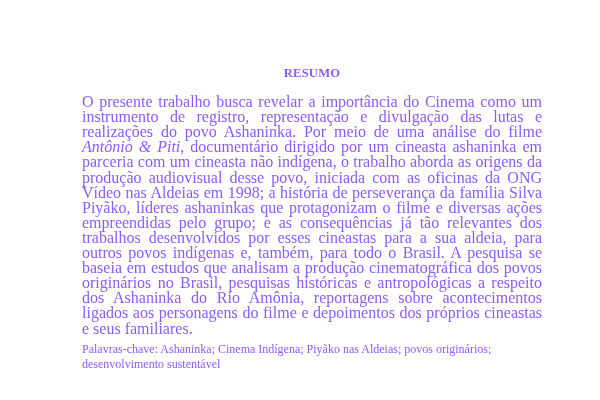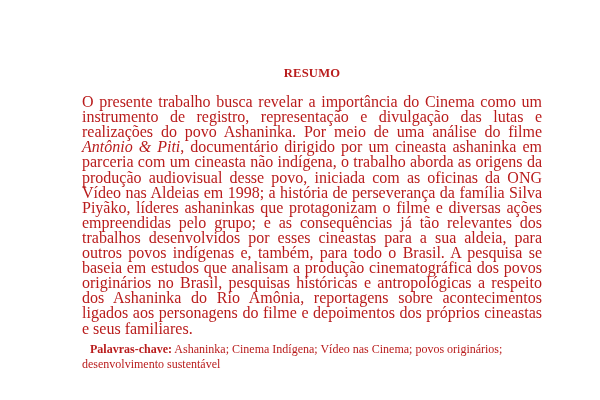--- a/index.html
+++ b/index.html
@@ -36,26 +36,25 @@
   .abstract em {
     font-style: italic;
   }
   .keywords {
     margin: 6px 0 0 0;
     font-size: 12px;
     line-height: 15.1px;
     text-align: left;
   }
   .keywords strong {
-    font-weight: bold;
-    margin-left: 8px;
+    font-weight: normal;
   }
 </style>
 </head>
 <body>
 
-<div class="page" style="color: #b91c1c; background: rgb(255, 255, 255);">
+<div class="page" style="color: #8b5cf6; background: rgb(255, 255, 255);">
   <h1 class="heading">RESUMO</h1>
 
   <p class="abstract"><span>O presente trabalho busca revelar a importância do Cinema como um instrumento de registro, representação e divulgação das lutas e realizações do povo Ashaninka. Por meio de uma análise do filme </span><em>Antônio &amp; Piti</em><span>, documentário dirigido por um cineasta ashaninka em parceria com um cineasta não indígena, o trabalho aborda as origens da produção audiovisual desse povo, iniciada com as oficinas da ONG Vídeo nas Aldeias em 1998; a história de perseverança da família Silva Piyãko, líderes ashaninkas que protagonizam o filme e diversas ações empreendidas pelo grupo; e as consequências já tão relevantes dos trabalhos desenvolvidos por esses cineastas para a sua aldeia, para outros povos indígenas e, também, para todo o Brasil. A pesquisa se baseia em estudos que analisam a produção cinematográfica dos povos originários no Brasil, pesquisas históricas e antropológicas a respeito dos Ashaninka do Rio Amônia, reportagens sobre acontecimentos ligados aos personagens do filme e depoimentos dos próprios cineastas e seus familiares.</span></p>
 
-  <p class="keywords"><strong>Palavras-chave:</strong><span> Ashaninka; Cinema Indígena; Vídeo nas Cinema; povos originários; desenvolvimento sustentável</span></p>
+  <p class="keywords"><strong>Palavras-chave:</strong><span> Ashaninka; Cinema Indígena; Piyãko nas Aldeias; povos originários; desenvolvimento sustentável</span></p>
 </div>
 
 </body></html>

